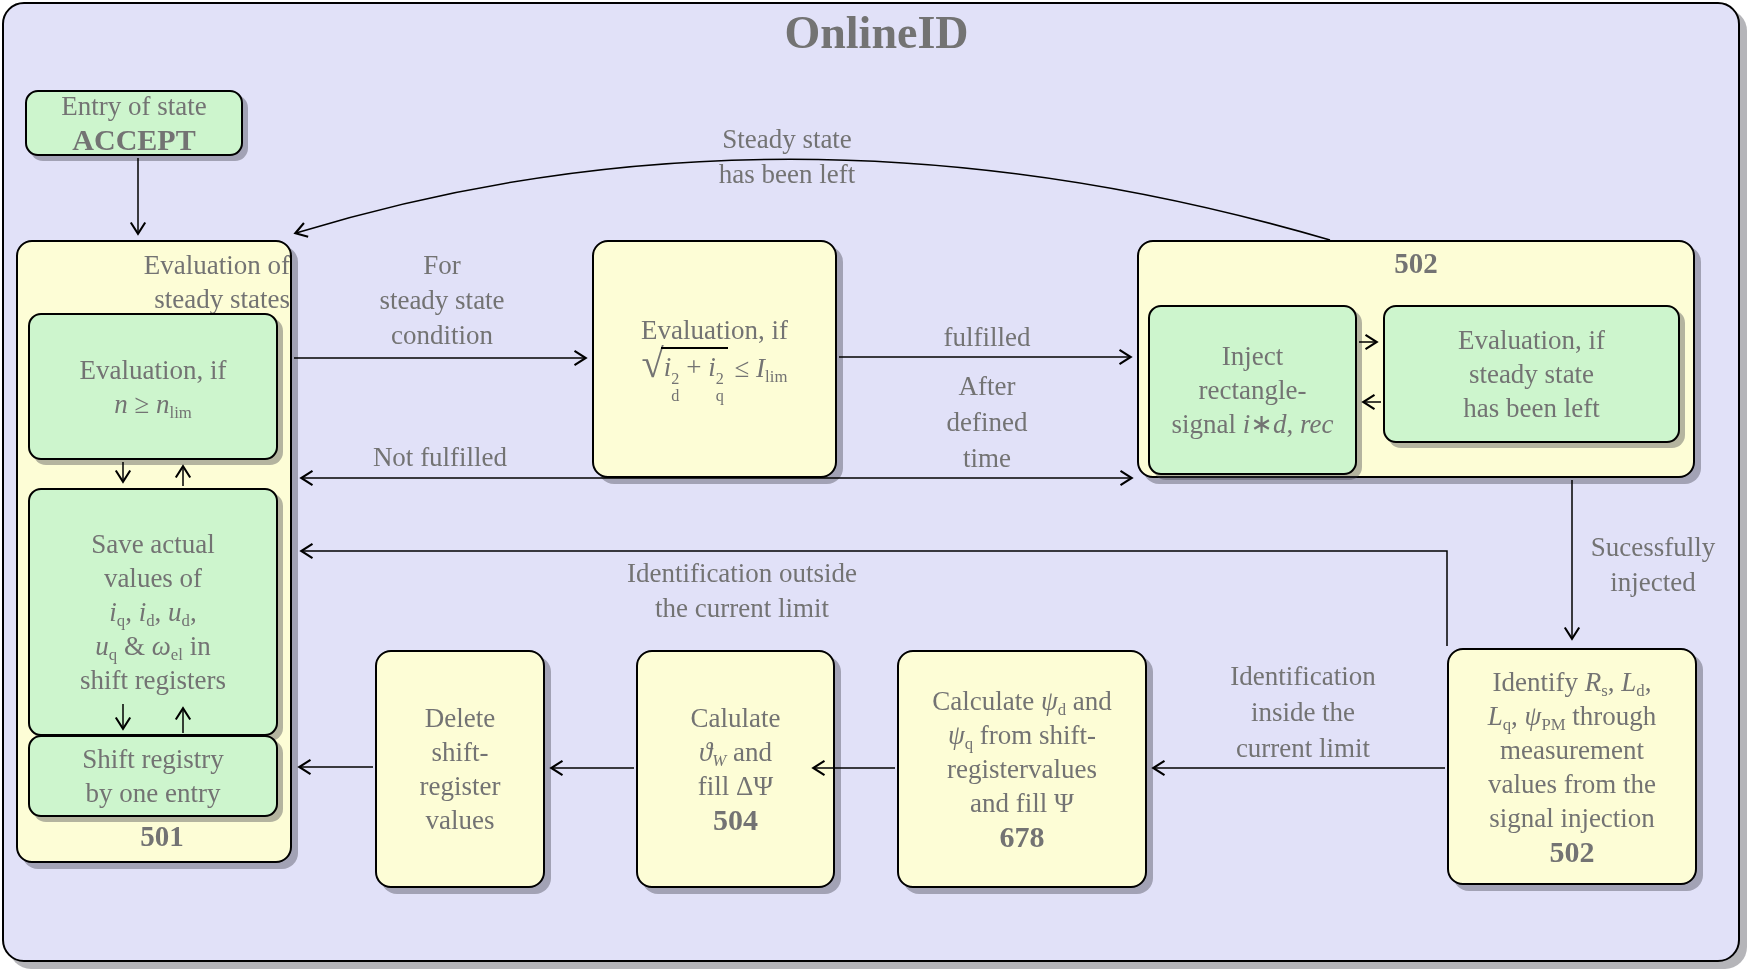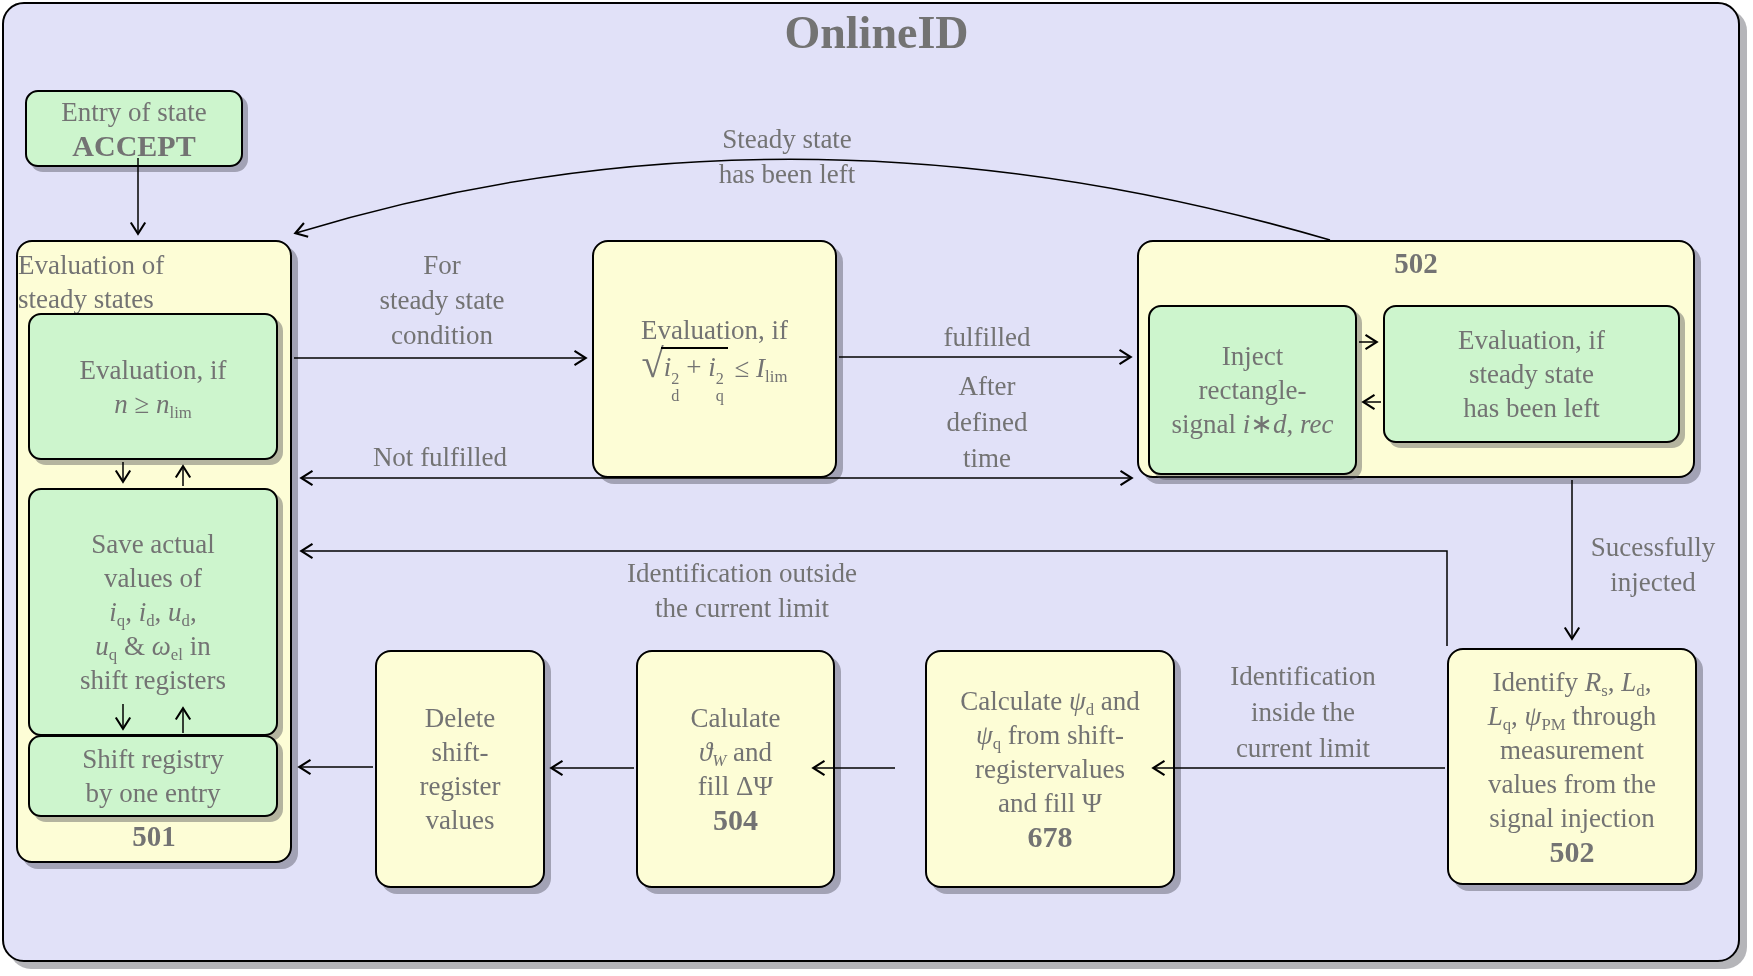--- a/index.html
+++ b/index.html
@@ -3,43 +3,43 @@
 <meta charset="utf-8">
 <style>
   html,body{margin:0;padding:0;background:#ffffff;}
   .canvas{position:relative;width:1753px;height:976px;font-family:"Liberation Serif",serif;color:#737373;overflow:hidden;}
   .frame{position:absolute;left:2px;top:2px;width:1738px;height:960px;background:#E1E1F8;border:2px solid #000;border-radius:22px;box-sizing:border-box;box-shadow:7px 7px 0 rgba(60,60,70,.38);}
   .title{position:absolute;left:0;top:6px;width:100%;text-align:center;font-size:46px;font-weight:bold;}
   .node{position:absolute;box-sizing:border-box;border:2px solid #000;display:flex;flex-direction:column;align-items:center;justify-content:center;text-align:center;font-size:27px;line-height:34px;}
   .yellow{background:#FDFDD6;border-radius:16px;box-shadow:6px 6px 0 rgba(60,60,70,.38);}
   .green{background:#CDF5CD;border-radius:13px;box-shadow:5px 5px 0 rgba(60,60,70,.38);}
   .container{display:block;}
-  .ctitle{position:absolute;left:0;top:6px;width:100%;text-align:left;}
-  .cnum{position:absolute;left:0;bottom:8px;width:100%;text-align:center;font-weight:bold;font-size:29px;}
+  .ctitle{position:absolute;left:0;top:6px;width:100%;text-align:right;}
+  .cnum{position:absolute;left:8px;bottom:8px;width:100%;text-align:center;font-weight:bold;font-size:29px;}
   .cnumtop{position:absolute;left:0;top:4px;width:100%;text-align:center;font-weight:bold;font-size:29px;}
   .ln{display:block;white-space:nowrap;}
   .b{font-weight:bold;font-size:30px;}
   .elabel{position:absolute;text-align:center;font-size:27px;line-height:35px;}
   i{font-style:italic;}
   sub{font-size:0.62em;font-style:normal;vertical-align:-0.28em;line-height:0;}
   .ss{display:inline-flex;flex-direction:column;align-items:center;font-size:0.6em;line-height:1.05;vertical-align:-0.52em;font-style:normal;}
   .ss span{display:block;}
   .sqrt{display:inline-flex;align-items:flex-start;}
   .sqrt .rad{font-size:1.5em;line-height:0.82;margin-right:-3px;}
   .sqrt .vinc{border-top:2px solid #000;padding:1px 4px 0 3px;}
   svg.edges{position:absolute;left:0;top:0;width:1753px;height:976px;pointer-events:none;}
 </style>
 </head>
 <body>
 
 <div class="canvas">
   <div class="frame"></div>
   <div class="title">OnlineID</div>
 
-  <div class="node green" style="left:25px;top:90px;width:218px;height:77px;">
+  <div class="node green" style="left:25px;top:90px;width:218px;height:66px;">
     <span class="ln">Entry of state</span>
     <span class="ln b">ACCEPT</span>
   </div>
 
   <div class="node yellow container" style="left:16px;top:240px;width:276px;height:623px;">
     <div class="ctitle">
       <span class="ln">Evaluation of</span>
       <span class="ln">steady states</span>
     </div>
     <div class="node green" style="left:10px;top:71px;width:250px;height:147px;">
@@ -90,21 +90,21 @@
 
   <div class="node yellow" style="left:1447px;top:648px;width:250px;height:237px;">
     <span class="ln">Identify <i>R</i><sub>s</sub>, <i>L</i><sub>d</sub>,</span>
     <span class="ln"><i>L</i><sub>q</sub>, <i>ψ</i><sub>PM</sub> through</span>
     <span class="ln">measurement</span>
     <span class="ln">values from the</span>
     <span class="ln">signal injection</span>
     <span class="ln b">502</span>
   </div>
 
-  <div class="node yellow" style="left:897px;top:650px;width:250px;height:238px;margin-left:28px;">
+  <div class="node yellow" style="left:897px;top:650px;width:250px;height:238px;">
     <span class="ln">Calculate <i>ψ</i><sub>d</sub> and</span>
     <span class="ln"><i>ψ</i><sub>q</sub> from shift-</span>
     <span class="ln">registervalues</span>
     <span class="ln">and fill Ψ</span>
     <span class="ln b">678</span>
   </div>
 
   <div class="node yellow" style="left:636px;top:650px;width:199px;height:238px;">
     <span class="ln">Calulate</span>
     <span class="ln"><i>ϑ</i><sub><i>W</i></sub> and</span>

